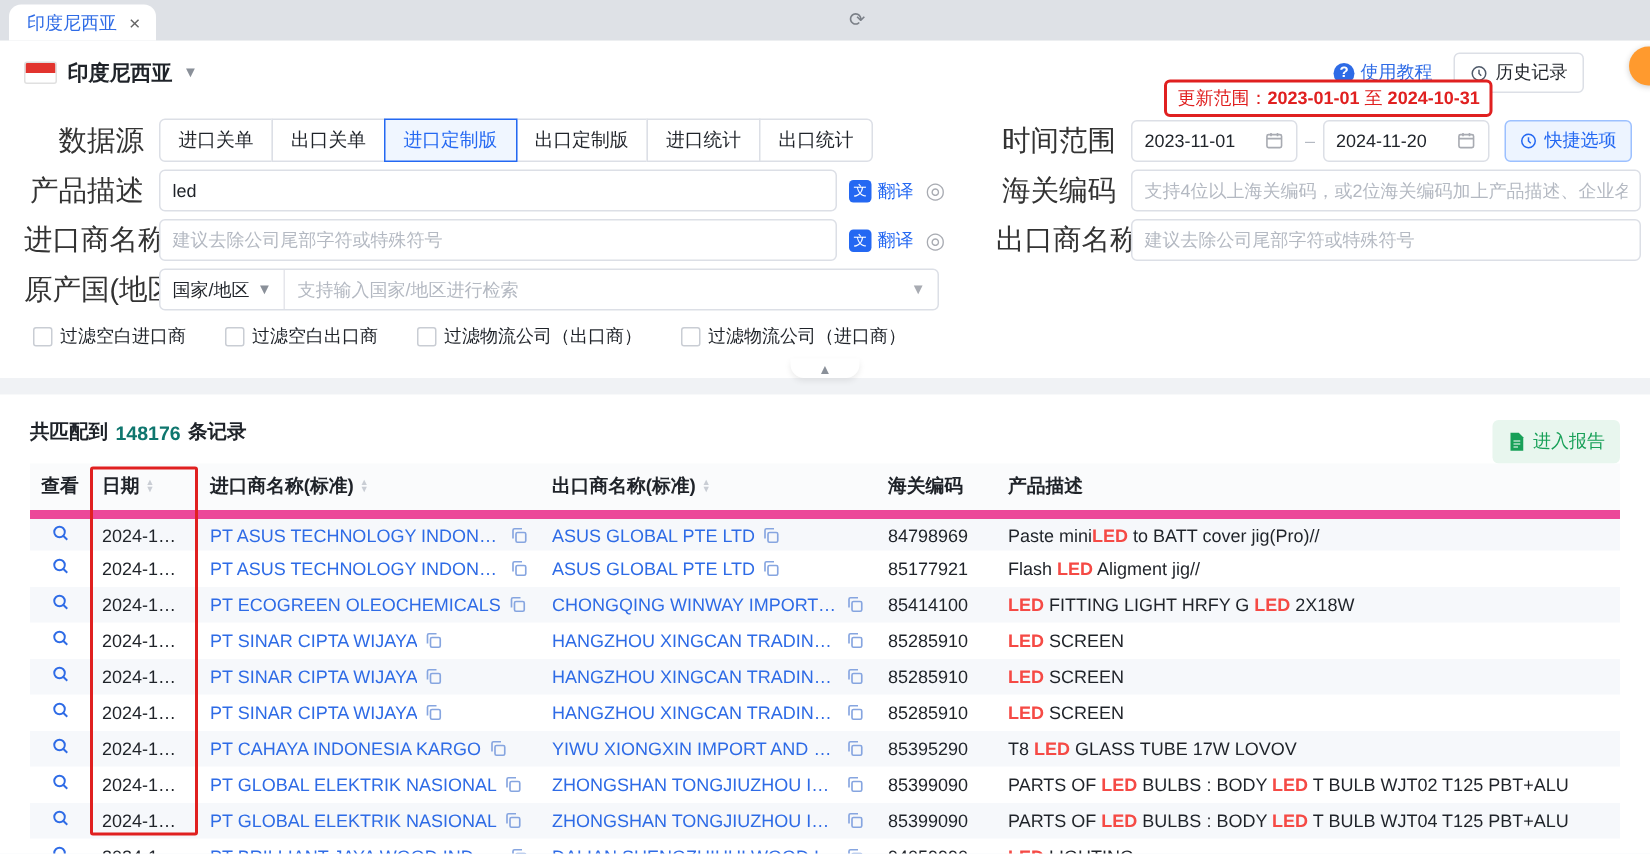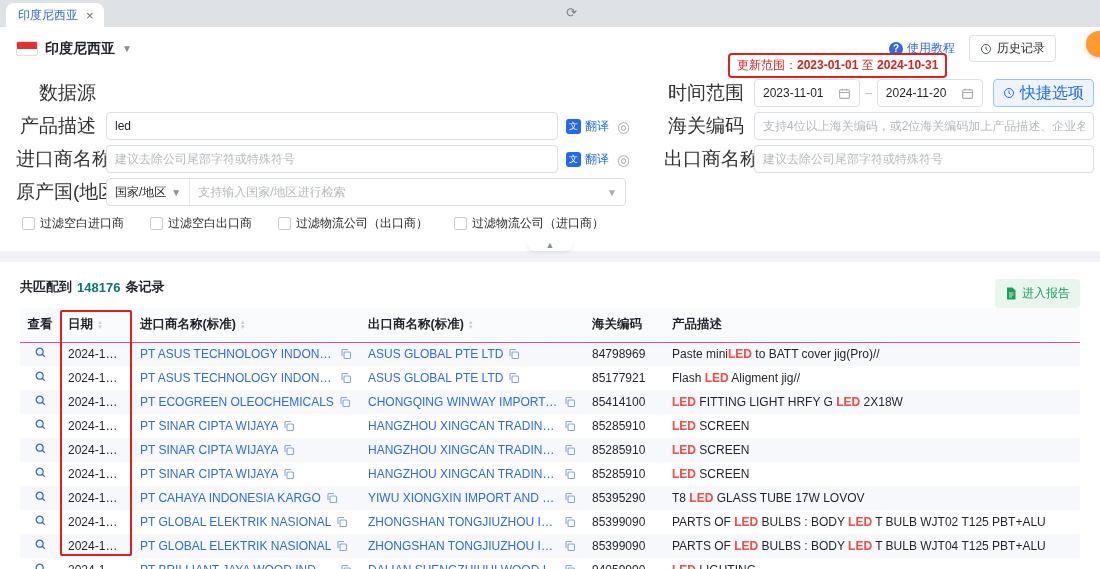--- a/index.html
+++ b/index.html
@@ -21,40 +21,40 @@
   .flag { width:22px; height:15px; border:1px solid #e0e0e0; border-radius:2px; background:linear-gradient(to bottom,#e23l 0%,#e2342e 50%,#fff 50%,#fff 100%); background:linear-gradient(to bottom,#e2342e 50%,#ffffff 50%); }
   .cname { font-size:14px; font-weight:bold; color:#1f2329; }
   .chev { color:#8a9099; font-size:10px; }
   .hdr-right { margin-left:auto; display:flex; align-items:center; gap:14px; }
   .tutorial { color:#2e6be6; font-size:12px; display:flex; align-items:center; gap:4px; cursor:pointer; }
   .qicon { width:14px; height:14px; border-radius:50%; background:#2e6be6; color:#fff; font-size:10px; font-weight:bold; display:flex; align-items:center; justify-content:center; }
   .hist-btn { display:flex; align-items:center; gap:5px; border:1px solid #dcdfe6; background:#fff; border-radius:4px; padding:4px 10px; font-size:12px; color:#1f2329; cursor:pointer; margin-right:28px; }
   .float-orange { position:absolute; right:-12px; top:31px; width:26px; height:26px; border-radius:50%; background:#ff9a2e; box-shadow:0 1px 4px rgba(0,0,0,.2); z-index:6; }
 
   
-  .update-range { position:absolute; left:728px; top:53px; border:2px solid #e02020; border-radius:4px; background:#fff; padding:2px 7px; font-size:12px; color:#e02020; z-index:5; white-space:nowrap; }
+  .update-range { position:absolute; left:776px; top:53px; border:2px solid #e02020; border-radius:4px; background:#fff; padding:2px 7px; font-size:12px; color:#e02020; z-index:5; white-space:nowrap; }
   .update-range b { font-weight:bold; }
 
   
   .filters { padding:10px 6px 0 16px; background:#fff; }
   .frow { display:flex; align-items:center; margin-bottom:5px; }
   .fleft { display:flex; align-items:center; width:648px; flex:none; }
   .fright { display:flex; align-items:center; flex:1; min-width:0; }
   .flabel { width:80px; text-align:right; margin-right:10px; font-size:19px; color:#333; flex:none; white-space:nowrap; }
   .seg { display:flex; }
   .seg .sbtn { border:1px solid #dcdfe6; background:#fff; padding:5px 12px; font-size:12.5px; color:#1f2329; margin-left:-1px; cursor:pointer; white-space:nowrap; }
   .seg .sbtn:first-child { border-radius:4px 0 0 4px; margin-left:0; }
   .seg .sbtn:last-child { border-radius:0 4px 4px 0; }
   .seg .sbtn.active { color:#2468f2; border-color:#2468f2; background:#f0f6ff; position:relative; z-index:1; }
   .inp { border:1px solid #dcdfe6; border-radius:4px; height:28px; padding:0 8px; font-size:12px; color:#1f2329; font-family:inherit; outline:none; background:#fff; }
   .inp::placeholder { color:#b4b9c2; }
   .datebox { display:flex; align-items:center; gap:6px; border:1px solid #dcdfe6; border-radius:4px; height:28px; padding:0 8px; width:111px; justify-content:space-between; background:#fff; }
   .datebox .dv { font-size:12px; color:#1f2329; }
   .dash { color:#b4b9c2; margin:0 5px; }
-  .quick { display:flex; align-items:center; gap:5px; margin-left:10px; border:1px solid #9cc0ff; background:#edf4ff; color:#2468f2; padding:0 9px; height:28px; border-radius:4px; font-size:16px; cursor:pointer; white-space:nowrap; }
+  .quick { display:flex; align-items:center; gap:5px; margin-left:10px; border:1px solid #9cc0ff; background:#edf4ff; color:#2468f2; padding:0 9px; height:28px; border-radius:4px; font-size:12px; cursor:pointer; white-space:nowrap; }
   .trans { display:flex; align-items:center; gap:4px; margin-left:8px; color:#2468f2; font-size:12px; cursor:pointer; flex:none; }
   .ticon { width:15px; height:15px; background:#2468f2; border-radius:3px; color:#fff; font-size:9px; display:flex; align-items:center; justify-content:center; }
   .oicon { margin-left:8px; color:#a8abb2; font-size:15px; line-height:1; cursor:pointer; flex:none; }
   .compound { display:flex; align-items:center; border:1px solid #dcdfe6; border-radius:4px; height:28px; width:520px; background:#fff; }
   .compound .csel { display:flex; align-items:center; gap:5px; padding:0 8px; border-right:1px solid #e5e6eb; color:#1f2329; font-size:12px; height:100%; cursor:pointer; white-space:nowrap; }
   .compound .cinp { border:none; flex:1; height:100%; padding:0 8px; font-size:12px; outline:none; color:#1f2329; font-family:inherit; }
   .compound .cinp::placeholder { color:#b4b9c2; }
   .compound .cchev { color:#a8abb2; padding-right:8px; font-size:10px; }
   .cbrow { display:flex; align-items:center; gap:26px; padding:4px 0 2px 6px; }
   .cbitem { display:flex; align-items:center; gap:5px; cursor:pointer; }
@@ -64,21 +64,21 @@
 
   
   .results { margin-top:11px; padding:10px 20px 0; background:#fff; height:100%; }
   .summary { display:flex; align-items:center; height:30px; }
   .summary .s1 { font-size:13px; font-weight:bold; color:#1f2329; }
   .summary .cnt { font-size:13px; font-weight:bold; color:#0f766e; margin:0 5px; }
   .report-btn { margin-left:auto; display:flex; align-items:center; gap:5px; background:#e8f6ee; color:#18a058; border:none; border-radius:4px; padding:6px 10px; font-size:12px; cursor:pointer; white-space:nowrap;margin-top:12px; }
 
   .twrap { position:relative; margin-top:6px; }
   table { width:100%; border-collapse:collapse; table-layout:fixed; font-size:12px; }
-  thead th { background:#fafbfc; height:34px; text-align:left; padding:0 8px; font-size:12.5px; color:#1f2329; font-weight:bold; border-bottom:1px solid #ec4899; white-space:nowrap; }
+  thead th { background:#fafbfc; height:34px; text-align:left; padding:0 8px; font-size:12.5px; color:#1f2329; font-weight:bold; border-bottom:6px solid #ec4899; white-space:nowrap; }
   thead th.c, td.c { text-align:center; padding:0; }
   tbody td { height:24px; padding:0 8px; white-space:nowrap; overflow:hidden; text-overflow:ellipsis; color:#1f2329; }
   tbody tr:nth-child(odd) { background:#f6f8fb; }
   .thflex { display:inline-flex; align-items:center; gap:4px; }
   .sort { display:inline-flex; flex-direction:column; line-height:5px; font-size:6px; color:#c9cdd4; }
   .lk { display:flex; align-items:center; gap:5px; overflow:hidden; }
   .lk a { color:#2e6be6; text-decoration:none; overflow:hidden; text-overflow:ellipsis; white-space:nowrap; cursor:pointer; }
   .copy { flex:none; display:inline-flex; cursor:pointer; }
   .mag { display:inline-flex; cursor:pointer; }
   .hl { color:#f54a45; font-weight:bold; }
@@ -115,20 +115,28 @@
             </svg>
           <span>历史记录</span>
         </button>
       </div>
     </div>
 
     <div class="filters">
       <div class="frow">
         <div class="fleft">
           <span class="flabel">数据源</span>
+          <div class="seg">
+            <button class="sbtn">进口关单</button>
+            <button class="sbtn">出口关单</button>
+            <button class="sbtn active">进口定制版</button>
+            <button class="sbtn">出口定制版</button>
+            <button class="sbtn">进口统计</button>
+            <button class="sbtn">出口统计</button>
+          </div>
         </div>
         <div class="fright">
           <span class="flabel">时间范围</span>
           <div class="datebox">
             <span class="dv">2023-11-01</span>
             <svg width="13" height="13" viewBox="0 0 24 24" fill="none" stroke="#a8abb2" stroke-width="2">
                 <rect x="3" y="5" width="18" height="16" rx="2"></rect>
                 <path d="M8 3v4M16 3v4M3 10h18"></path>
               </svg>
           </div>

